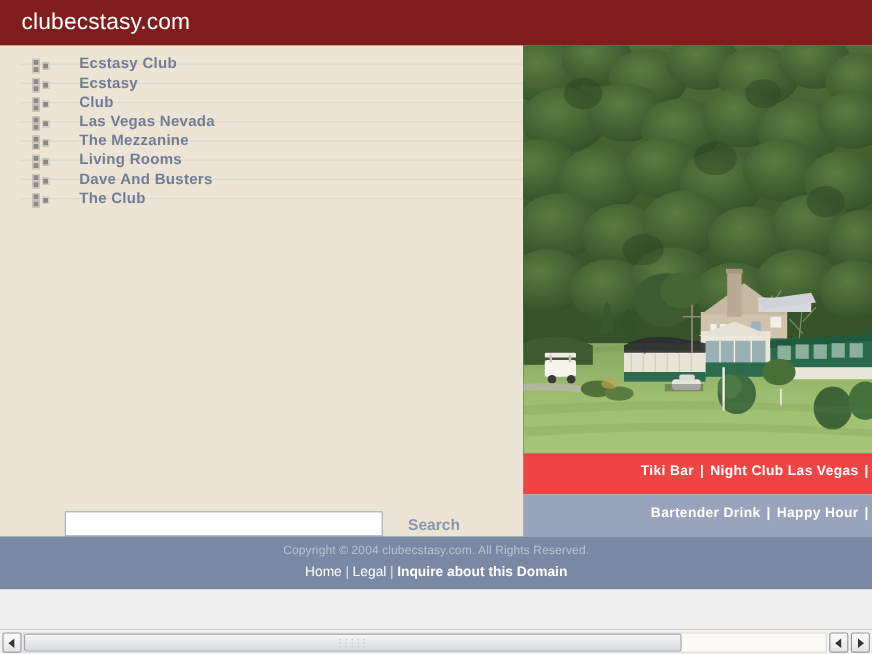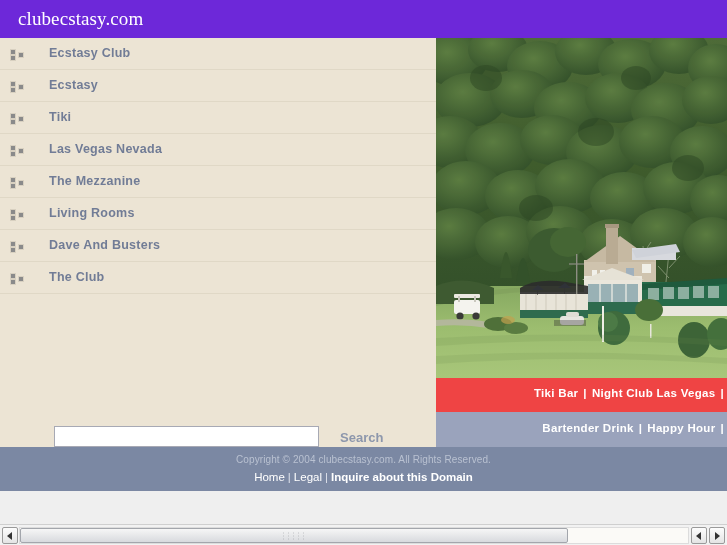--- a/index.html
+++ b/index.html
@@ -24,23 +24,22 @@
     overflow: hidden;
     background: #efefef;
   }
 
   
   #site-header {
     position: absolute;
     left: 0; top: 0;
     width: 727px;
     height: 38px;
-    background: #6d28d9;
-    box-sizing: border-box;
-    font-family: Liberation Serif, serif;
+    background: #7f1d1d;
+    box-sizing: border-box;
   }
   #site-title {
     position: absolute;
     left: 18px;
     top: 8px;
     font-size: 19px;
     color: #ffffff;
     letter-spacing: 0.1px;
     white-space: nowrap;
   }
@@ -50,24 +49,25 @@
     position: absolute;
     left: 0;
     top: 38px;
     width: 436px;
     height: 409px;
     background: #ece4d4;
     box-sizing: border-box;
   }
   .kw-row {
     position: relative;
-    height: 32px;
+    height: 16px;
     border-bottom: 1px solid #e0d8c6;
     box-sizing: border-box;
     cursor: pointer;
+    margin-left: 17px;
   }
   .kw-icon {
     position: absolute;
     left: 10px;
     top: 11px;
     width: 14px;
     height: 11px;
   }
   .kw-icon i {
     position: absolute;
@@ -323,21 +323,21 @@
           <i class="c"></i>
         </span>
       <span class="kw-label">Ecstasy</span>
     </div>
     <div class="kw-row">
       <span class="kw-icon">
           <i class="a"></i>
           <i class="b"></i>
           <i class="c"></i>
         </span>
-      <span class="kw-label">Tiki</span>
+      <span class="kw-label">Club</span>
     </div>
     <div class="kw-row">
       <span class="kw-icon">
           <i class="a"></i>
           <i class="b"></i>
           <i class="c"></i>
         </span>
       <span class="kw-label">Las Vegas Nevada</span>
     </div>
     <div class="kw-row">

